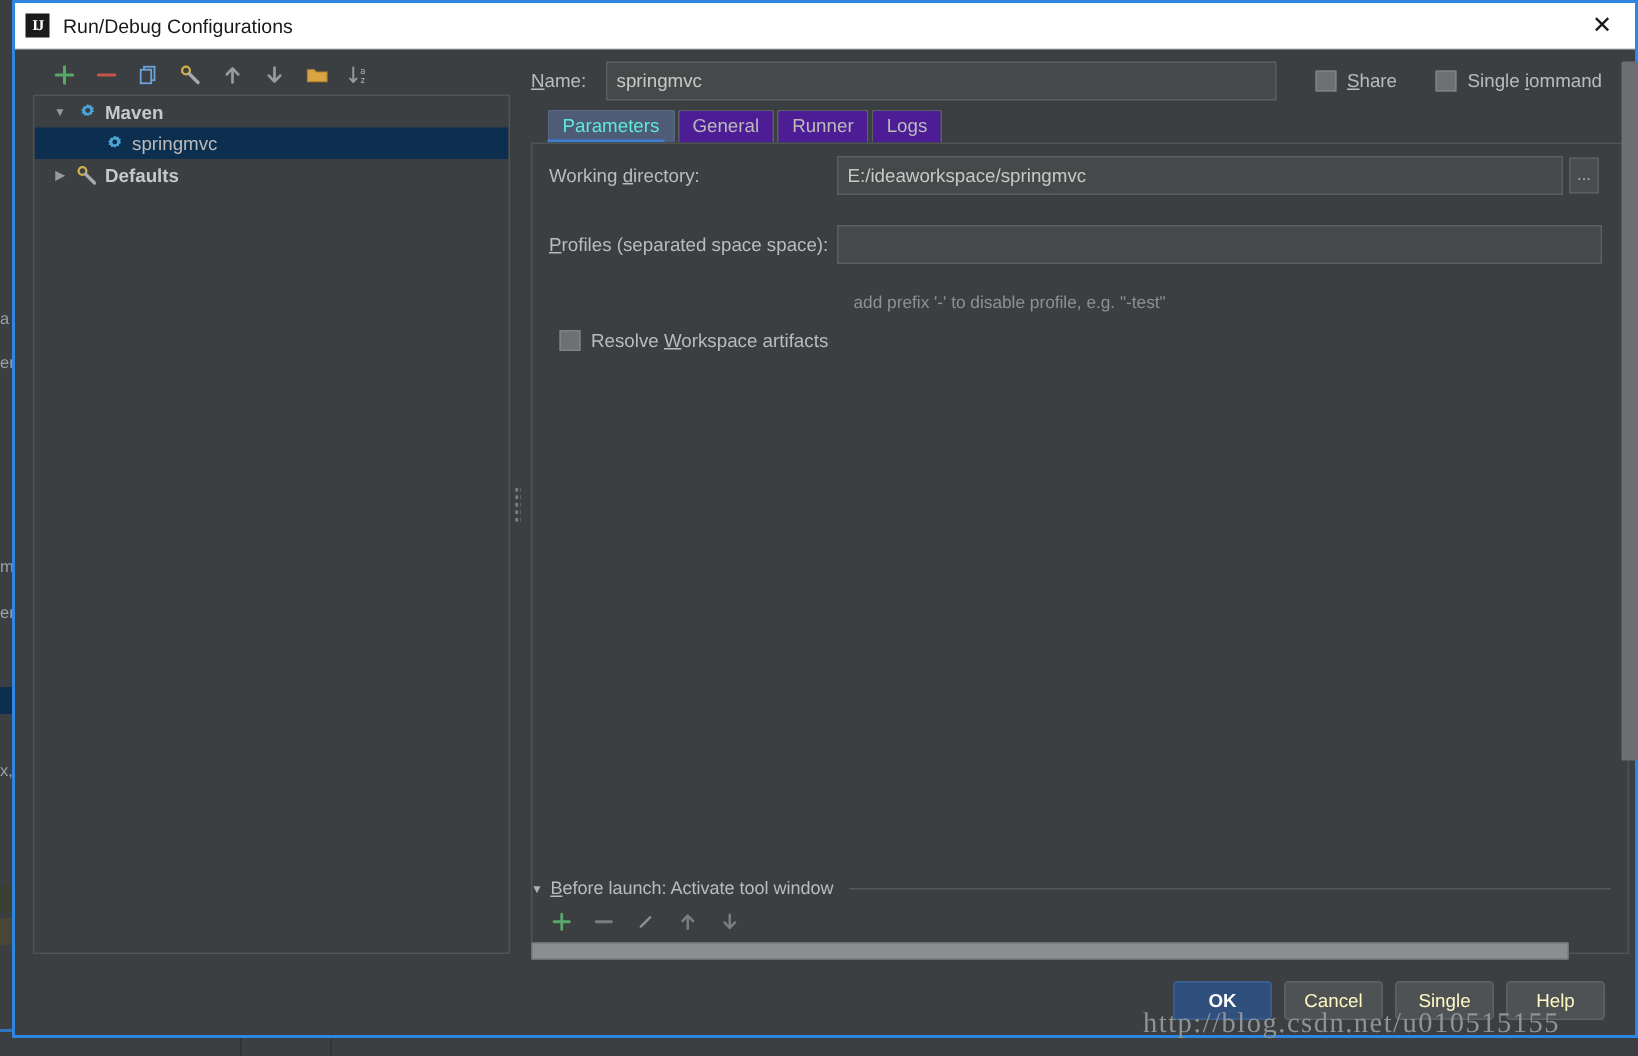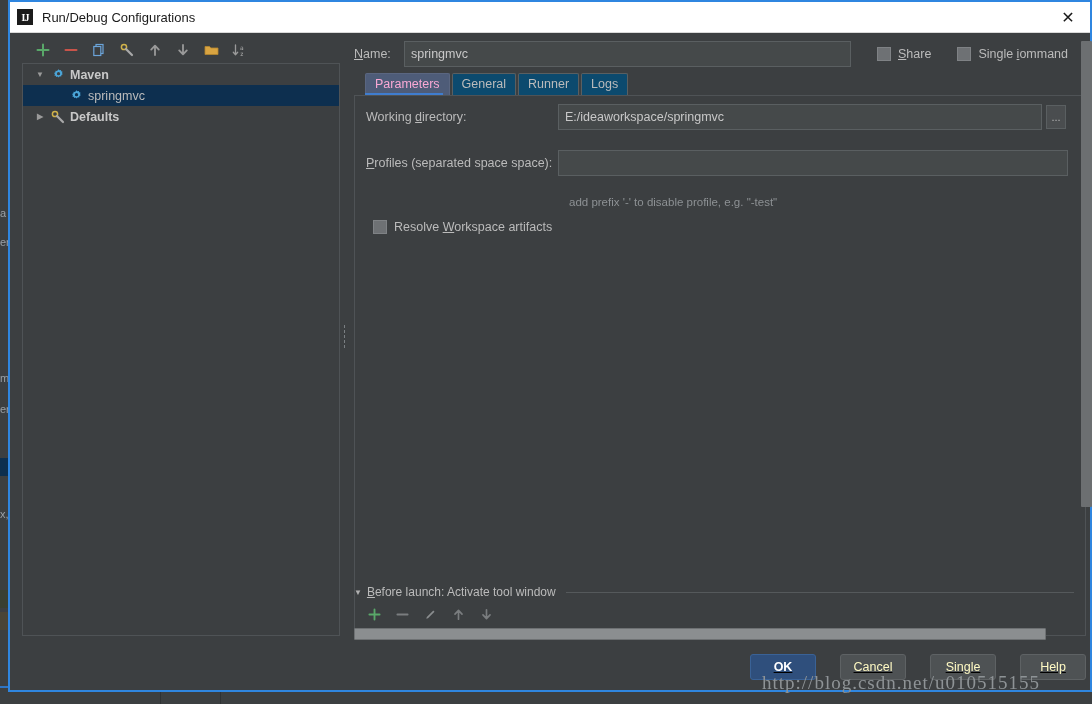--- a/index.html
+++ b/index.html
@@ -240,31 +240,31 @@
     align-items: flex-end;
     height: 22px;
     margin-top: 2px;
     position: relative;
     padding-left: 11px;
   }
   .tab {
     font-size: 12.5px;
     color: #bbbbbb;
     padding: 3px 9px 3px 9px;
-    background: #0c4a6e;
+    background: #4c1d95;
     border: 1px solid #5a5f61;
     border-bottom: none;
     margin-right: 2px;
     cursor: pointer;
     border-radius: 2px 2px 0 0;
     line-height: 15px;
   }
   .tab.active {
     background: #4e5c78;
-    color: #f9a8d4;
+    color: #5eead4;
     border-color: #5a6680;
   }
   .tab-underline {
     position: absolute;
     left: 11px; bottom: 0;
     width: 78px; height: 2px;
     background: #3f7dcf;
   }
 
   .tab-panel {
@@ -379,24 +379,23 @@
     width: 692px;
     background: #8b8e90;
     border: 1px solid #6e7173;
     box-sizing: border-box;
     border-radius: 1px;
   }
 
   
   .button-bar {
     position: absolute;
-    right: 4px; bottom: 10px;
-    display: flex;
-    gap: 24px;
-    text-decoration: underline;
+    right: 20px; bottom: 10px;
+    display: flex;
+    gap: 8px;
   }
   .dlg-btn {
     min-width: 66px;
     height: 26px;
     background: #4e5254;
     border: 1px solid #5e6264;
     color: #fef9c3;
     font-size: 12.5px;
     font-family: "Liberation Sans", sans-serif;
     border-radius: 3px;

